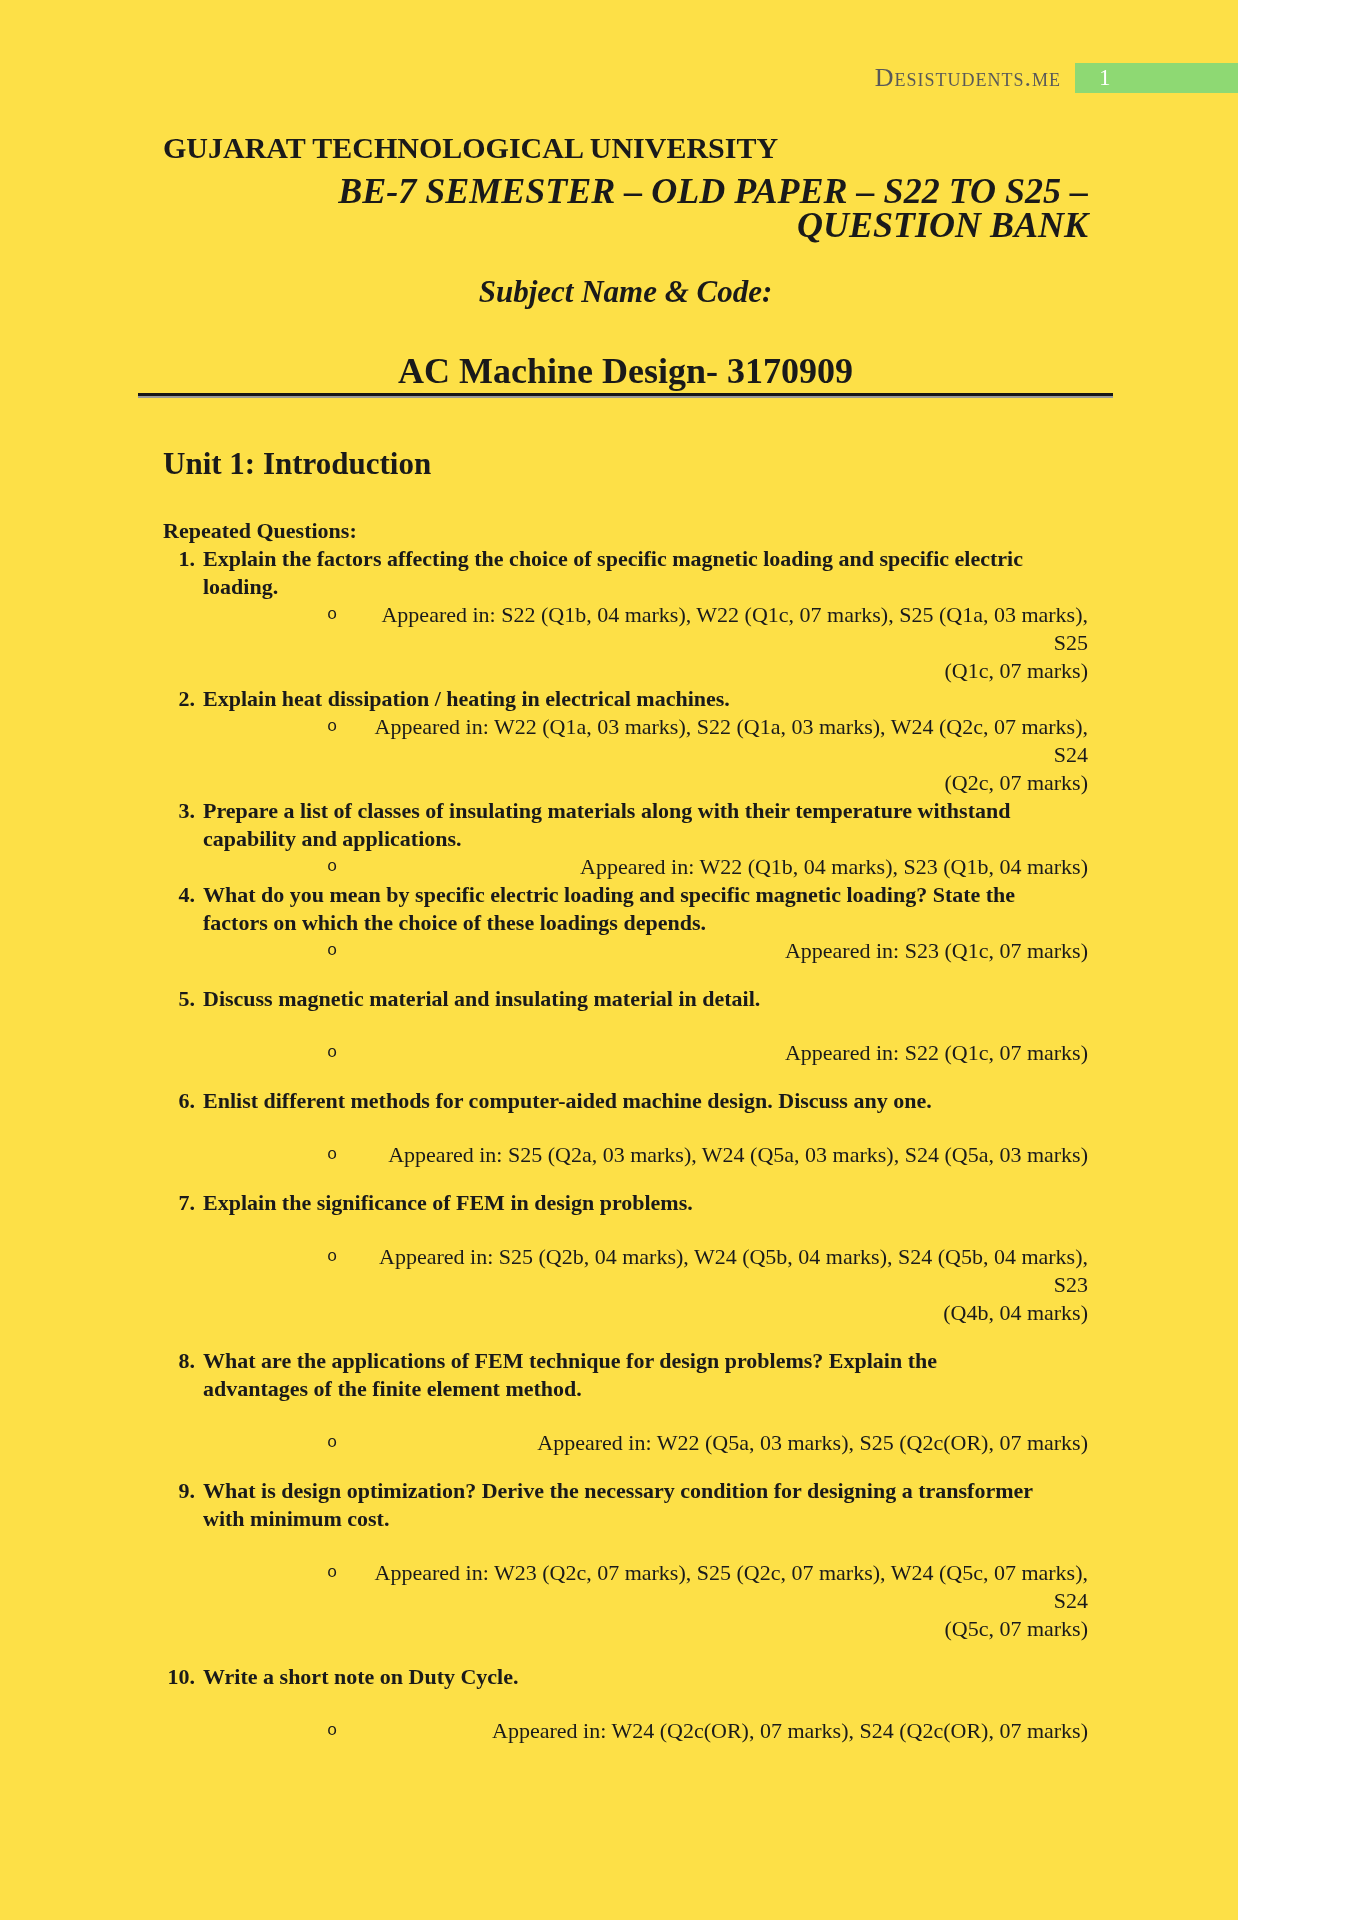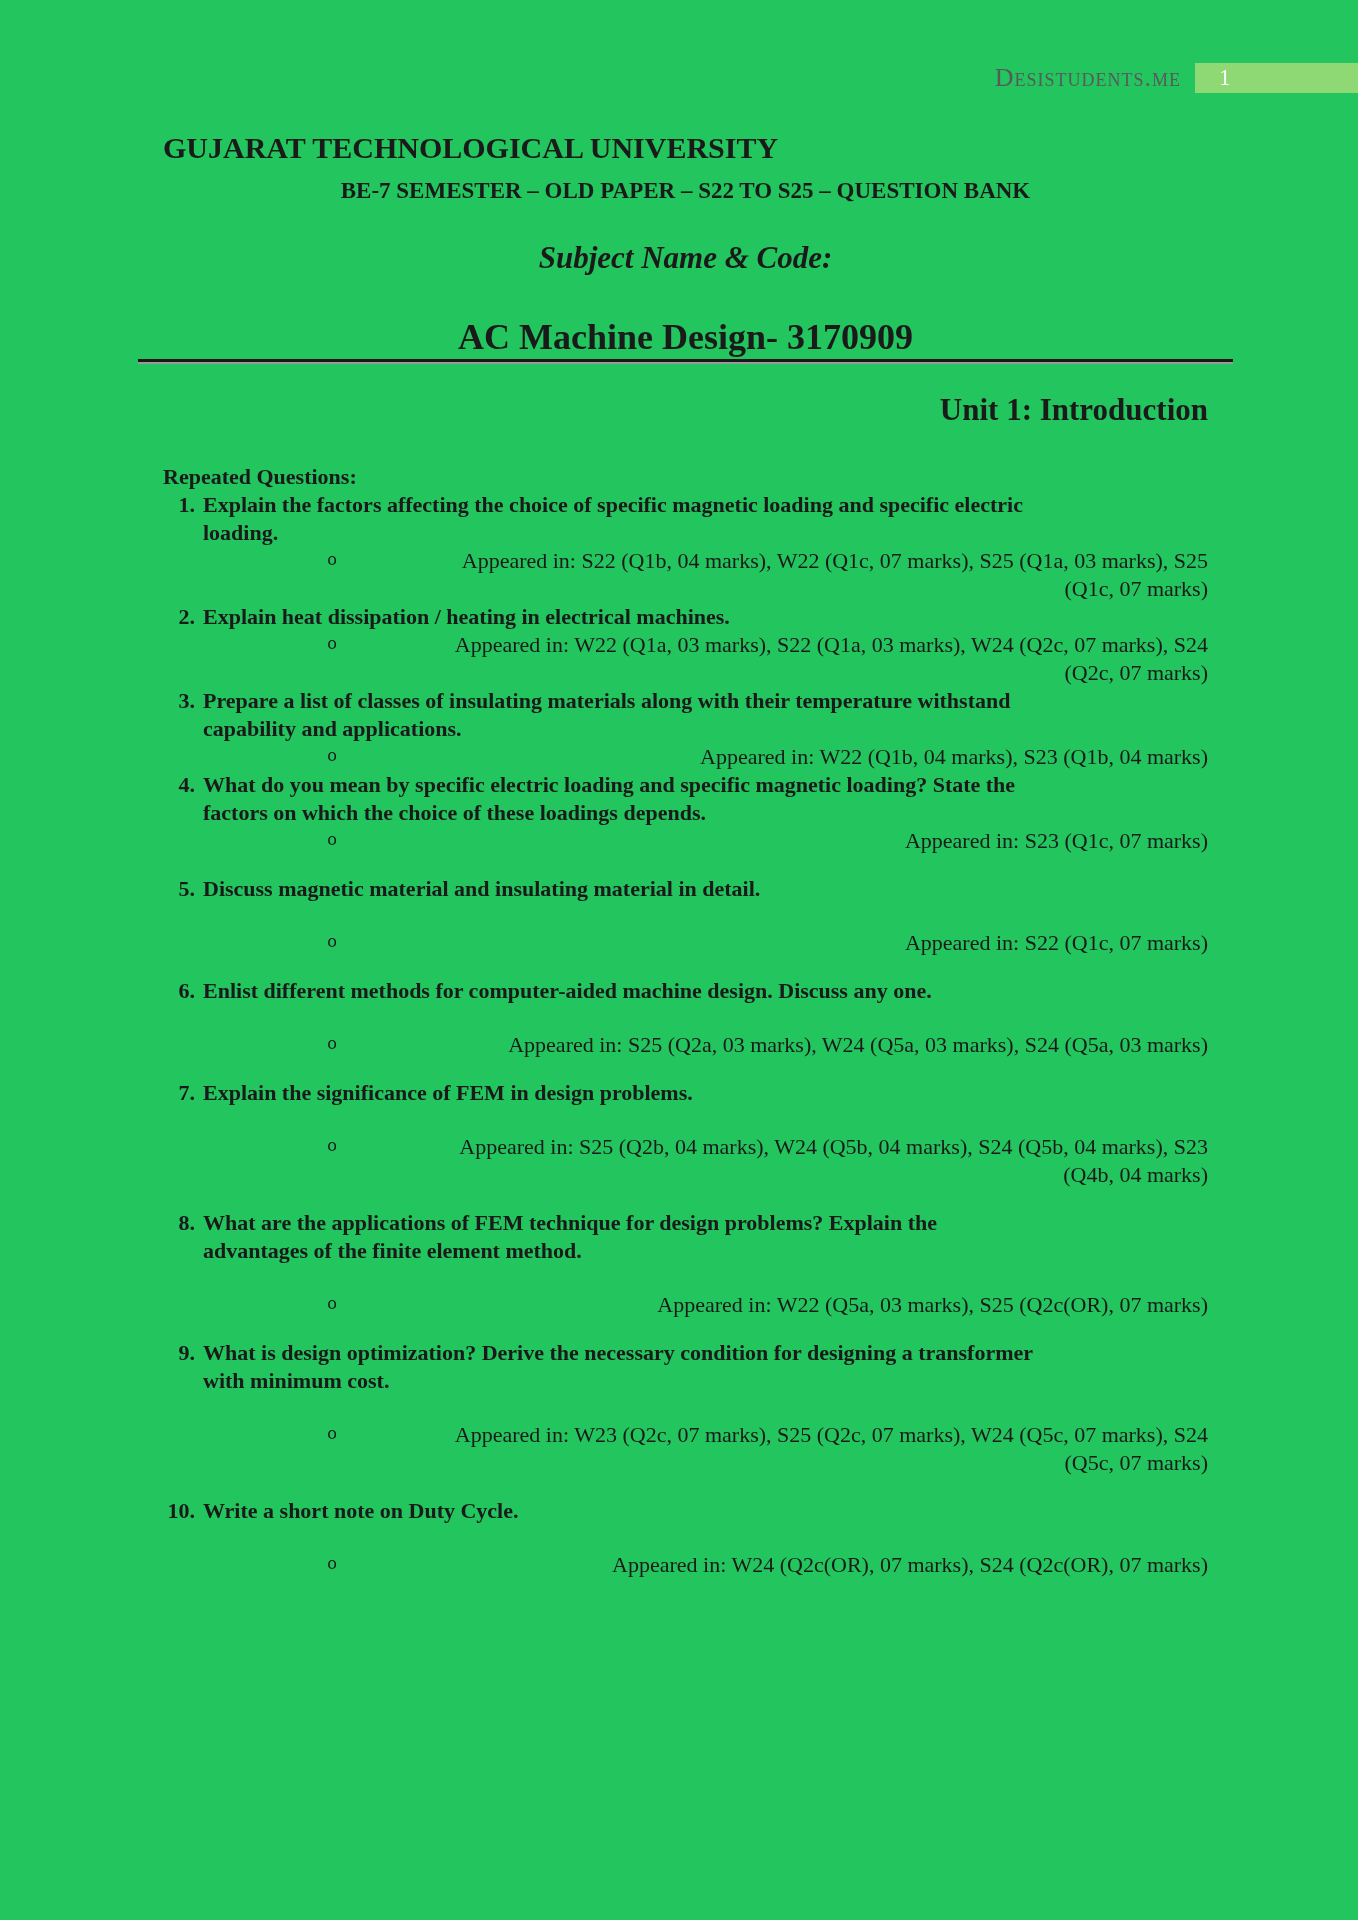--- a/index.html
+++ b/index.html
@@ -4,22 +4,22 @@
 <style>
   html, body { margin: 0; padding: 0; }
   body {
     width: 1358px; height: 1920px;
     background: #ffffff;
     font-family: "Liberation Serif", "DejaVu Serif", serif;
     color: #1a1a1a;
   }
   .page {
     position: relative;
-    width: 1358px; height: 1920px;
-    background: #22c55e;
+    width: 1238px; height: 1920px;
+    background: #fde047;
     overflow: hidden;
   }
   .header {
     position: absolute;
     top: 62px; left: 0; right: 0;
     display: flex;
     justify-content: flex-end;
     align-items: center;
     gap: 14px;
   }
@@ -41,23 +41,24 @@
   }
   .content { padding: 0 150px 0 163px; }
   .title-university {
     margin-top: 124px;
     text-align: left;
     font-size: 30px; line-height: 48px;
     font-weight: bold;
   }
   .banner {
     margin-top: 2px;
-    text-align: center;
-    font-size: 23px; line-height: 34px;
-    font-weight: bold;
+    text-align: right;
+    font-size: 36px; line-height: 34px;
+    font-weight: bold;
+    font-style: italic;
   }
   .subject-label {
     margin-top: 32px;
     text-align: center;
     font-size: 31px; line-height: 36px;
     font-weight: bold;
     font-style: italic;
   }
   .subject-code {
     margin-top: 40px;
@@ -65,22 +66,22 @@
     font-size: 36px; line-height: 42px;
     font-weight: bold;
   }
   .rule {
     margin: 1px -25px 0 -25px;
     height: 3px;
     background: #171717;
     border-bottom: 2px solid #9a9a9a;
   }
   .unit-heading {
-    margin-top: 28px;
-    text-align: right;
+    margin-top: 48px;
+    text-align: left;
     font-size: 31px; line-height: 36px;
     font-weight: bold;
   }
   .sec-heading {
     font-size: 22px; line-height: 28px;
     font-weight: bold;
   }
   .sec1 .sec-heading { margin-top: 35px; }
   .sec2 .sec-heading { margin-top: 45px; }
   .q-item {

